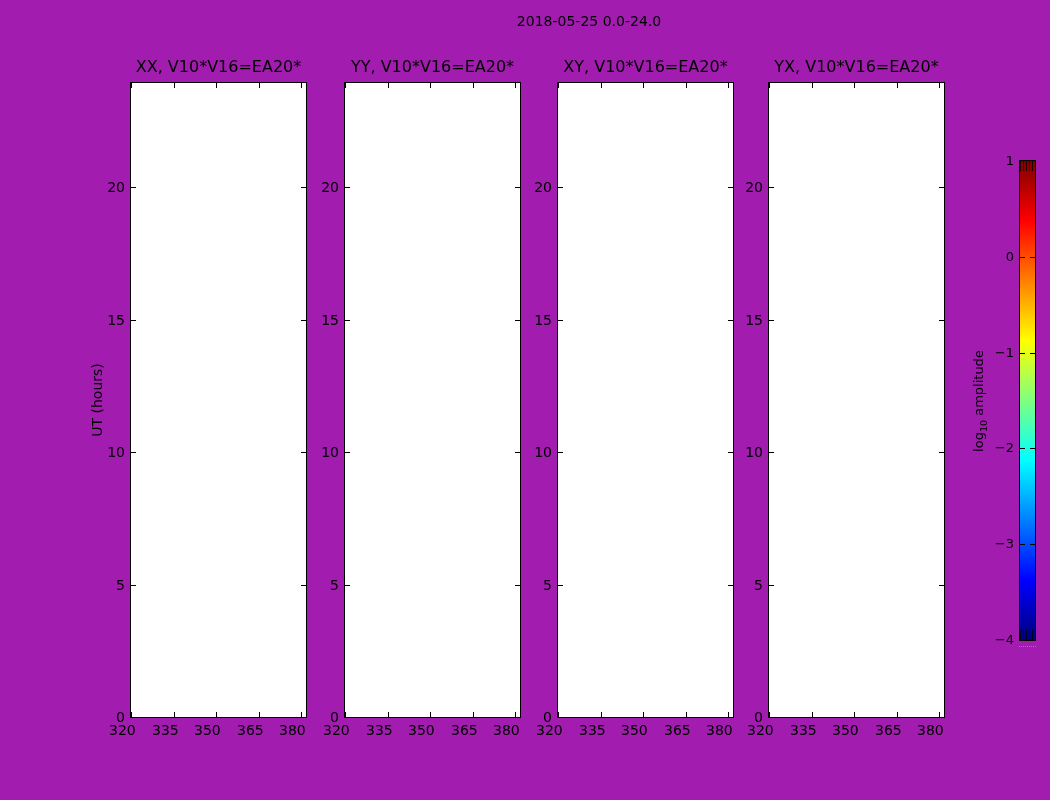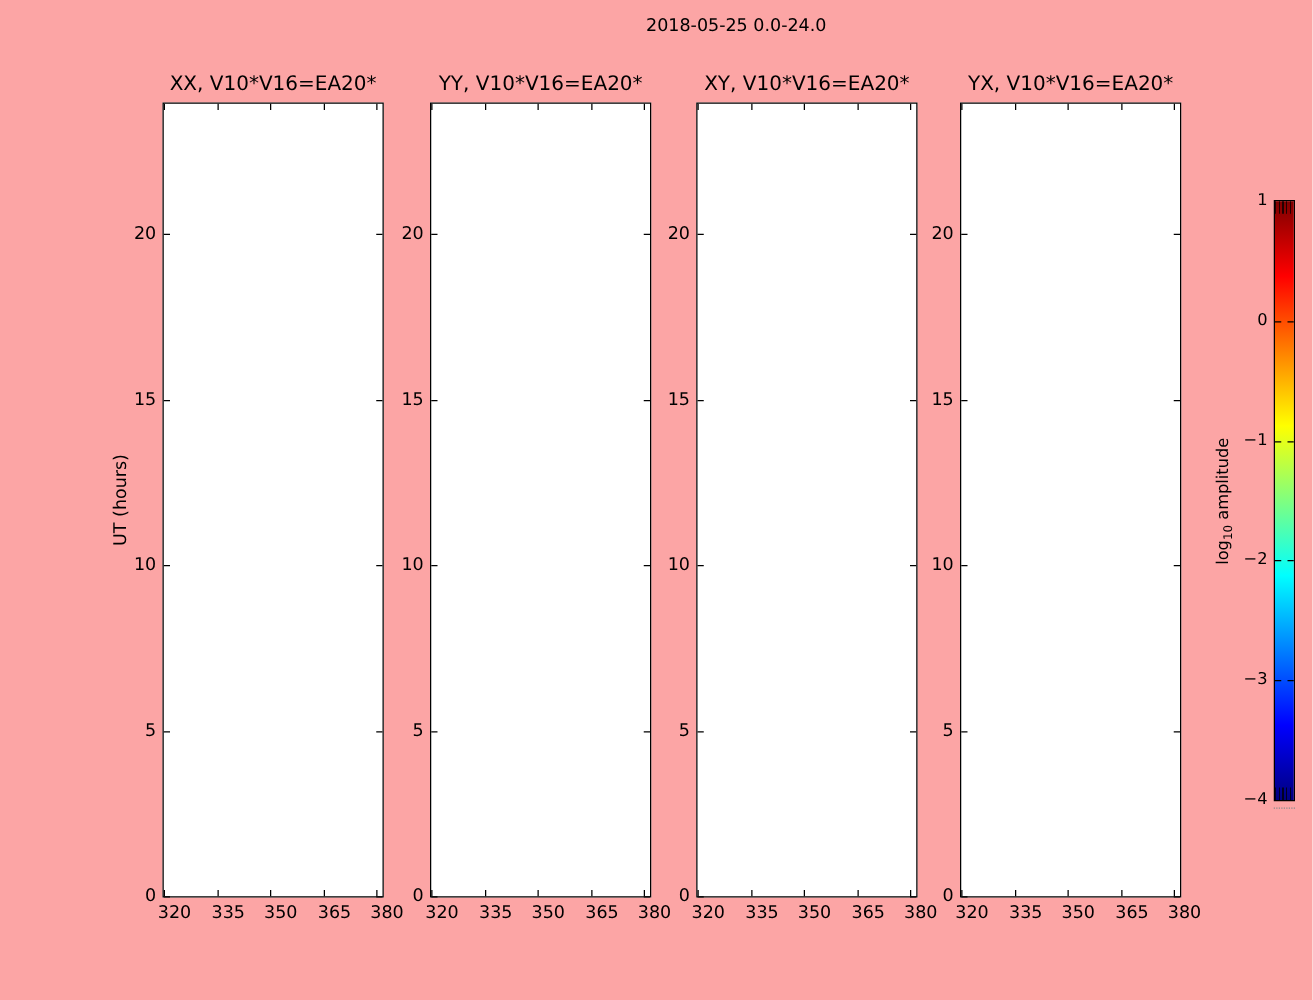--- a/index.html
+++ b/index.html
@@ -1,24 +1,24 @@
 <!DOCTYPE html>
 <html><head>
 <meta charset="utf-8">
 <style>
   html,body{margin:0;padding:0;background:#fff;}
   body{width:1050px;height:800px;font-family:"DejaVu Sans","Liberation Sans",sans-serif;color:#000;}
-  .figure{position:relative;width:1050px;height:800px;background:#fca5a5;overflow:hidden;}
+  .figure{position:relative;width:1050px;height:800px;background:#a21caf;overflow:hidden;}
   .suptitle{position:absolute;top:13px;left:439px;width:300px;text-align:center;font-size:14px;line-height:17px;}
   .panel{position:absolute;top:82px;width:177px;height:636px;background:#ffffff;border:1px solid #000;box-sizing:border-box;}
   .panel-title{position:absolute;top:-26px;left:50%;transform:translateX(-50%);white-space:nowrap;font-size:16px;line-height:20px;}
   .tick{position:absolute;background:#000;}
   .tick.v{width:1px;height:5px;}
   .tick.h{height:1px;width:5px;}
-  .xtlabel{position:absolute;top:100%;margin-top:5px;width:44px;text-align:right;font-size:14px;line-height:16px;}
+  .xtlabel{position:absolute;top:100%;margin-top:5px;width:44px;text-align:left;font-size:14px;line-height:16px;}
   .ytlabel{position:absolute;left:-42px;width:36px;text-align:right;font-size:14px;line-height:17px;}
   .axis-xlabel{position:absolute;top:742px;left:385px;width:200px;text-align:center;font-size:14px;line-height:17px;}
   .axis-ylabel{position:absolute;left:97px;top:400px;transform:translate(-50%,-50%) rotate(-90deg);white-space:nowrap;font-size:14px;}
   .cbar{position:absolute;left:1019px;top:160px;width:17px;height:481px;border:1px solid #000;box-sizing:border-box;}
   .cbar-grad{position:absolute;left:0;top:0;right:0;bottom:0;}
   .cbar-hatch{position:absolute;left:0;right:0;height:10px;background:repeating-linear-gradient(to right,rgba(0,0,0,0.75) 0 1px,transparent 1px 3px);}
   .cbar-hatch.top{top:0;}
   .cbar-hatch.bottom{bottom:0;}
   .cbar-dots{position:absolute;left:1019px;top:646px;width:17px;height:0;border-top:1px dotted #8a8a8a;}
   .cb-ticklabel{position:absolute;left:-41px;width:35px;text-align:right;font-size:13px;line-height:16px;}

